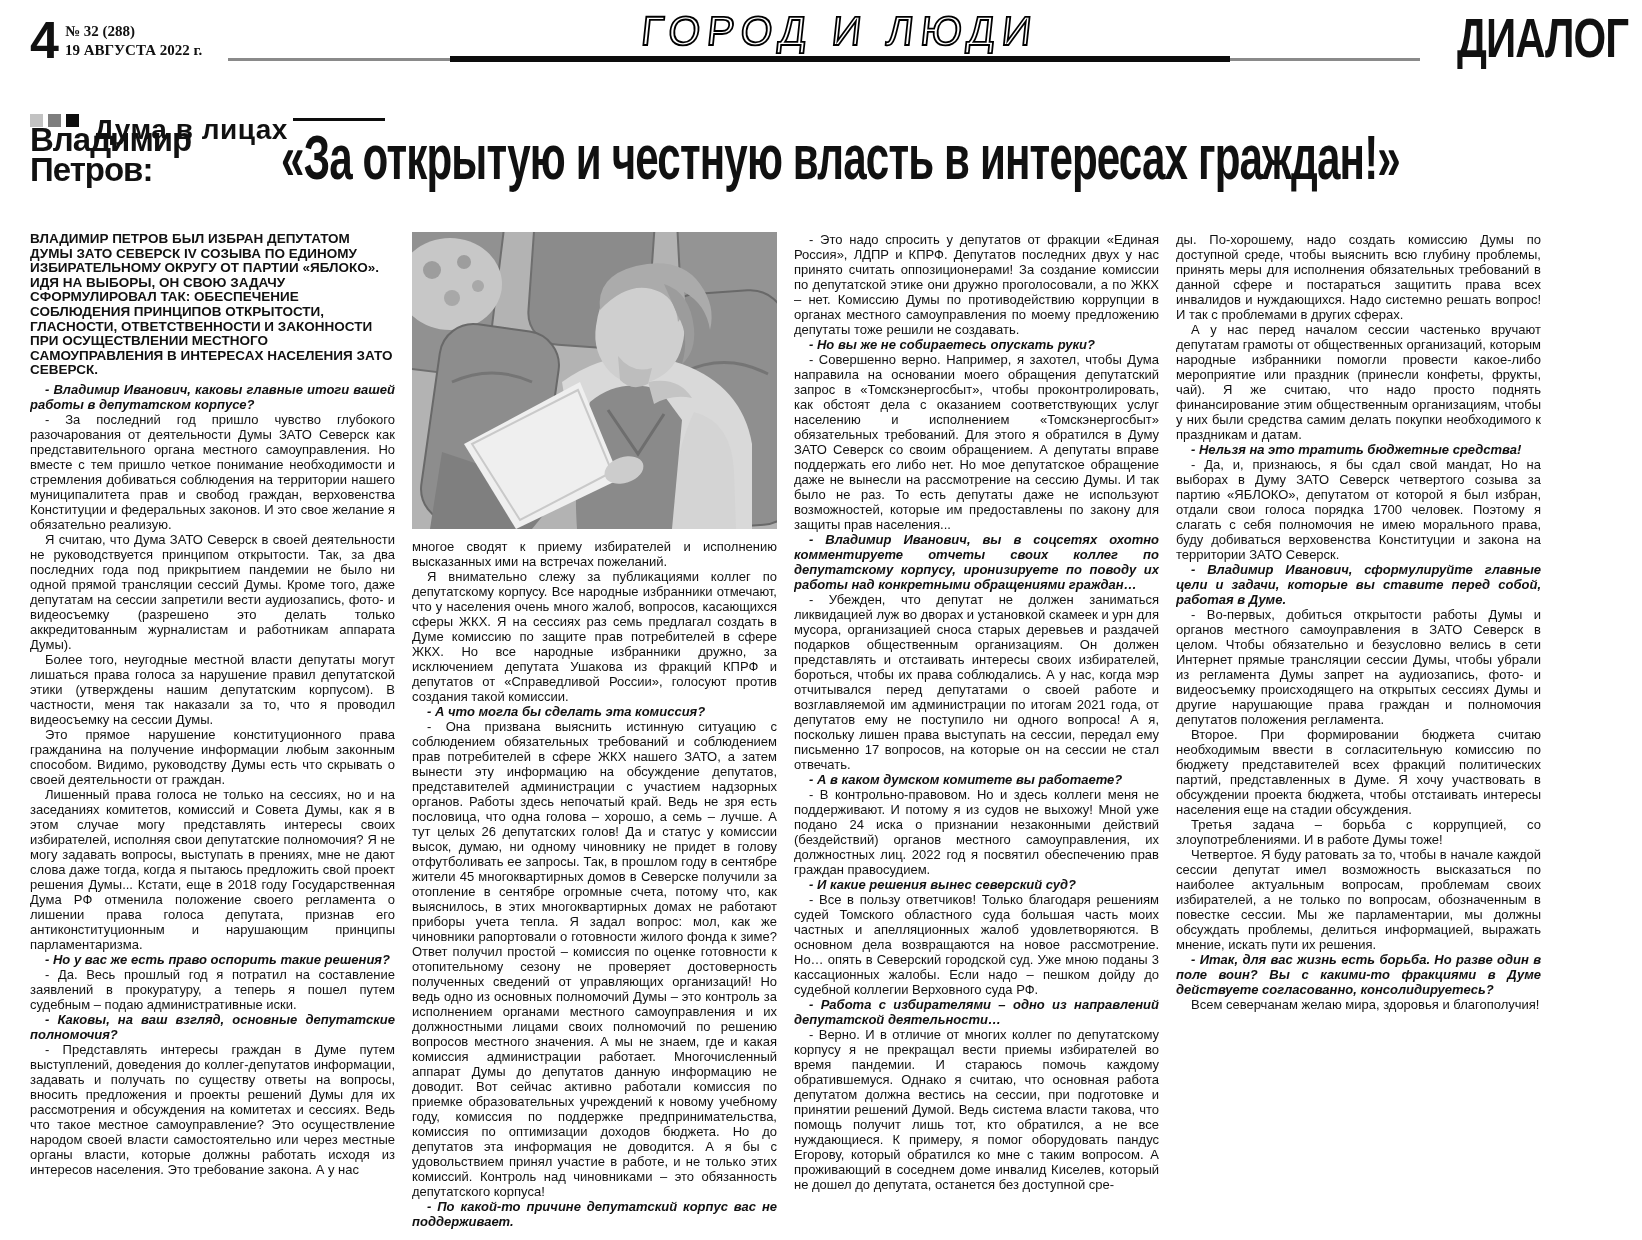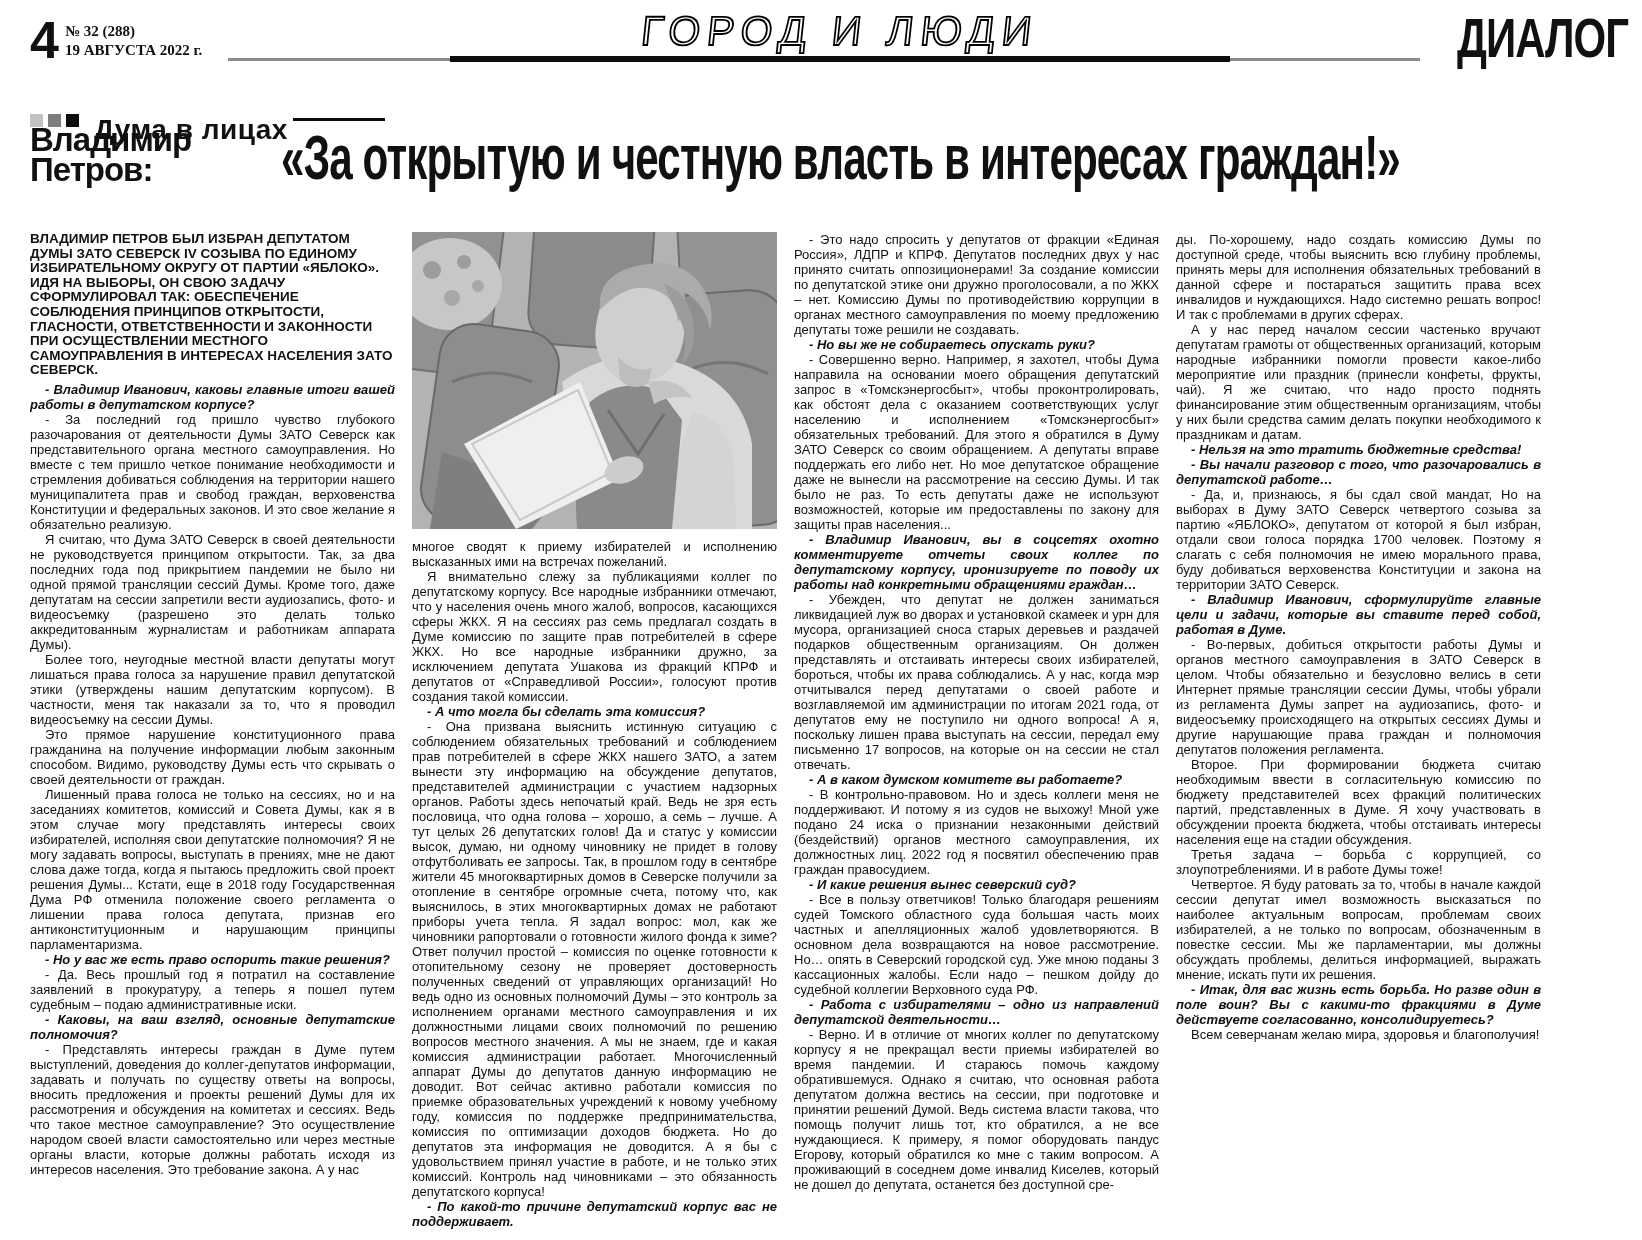--- a/index.html
+++ b/index.html
@@ -176,21 +176,20 @@
           <p class="para q">- Работа с избирателями – одно из направлений депутатской деятельности…</p>
           <p class="para a">- Верно. И в отличие от многих коллег по депутатскому корпусу я не прекращал вести приемы избирателей во время пандемии. И стараюсь помочь каждому обратившемуся. Однако я считаю, что основная работа депутатом должна вестись на сессии, при подготовке и принятии решений Думой. Ведь система власти такова, что помощь получит лишь тот, кто обратился, а не все нуждающиеся. К примеру, я помог оборудовать пандус Егорову, который обратился ко мне с таким вопросом. А проживающий в соседнем доме инвалид Киселев, который не дошел до депутата, останется без доступной сре-</p>
         </div>
     </div>
 
     <div class="col">
       <div>
           <p class="para cont">ды. По-хорошему, надо создать комиссию Думы по доступной среде, чтобы выяснить всю глубину проблемы, принять меры для исполнения обязательных требований в данной сфере и постараться защитить права всех инвалидов и нуждающихся. Надо системно решать вопрос! И так с проблемами в других сферах.</p>
           <p class="para a">А у нас перед началом сессии частенько вручают депутатам грамоты от общественных организаций, которым народные избранники помогли провести какое-либо мероприятие или праздник (принесли конфеты, фрукты, чай). Я же считаю, что надо просто поднять финансирование этим общественным организациям, чтобы у них были средства самим делать покупки необходимого к праздникам и датам.</p>
           <p class="para q">- Нельзя на это тратить бюджетные средства!</p>
-          <p class="para q">- Вы начали разговор с того, что разочаровались в депутатской работе…</p>
           <p class="para a">- Да, и, признаюсь, я бы сдал свой мандат, Но на выборах в Думу ЗАТО Северск четвертого созыва за партию «ЯБЛОКО», депутатом от которой я был избран, отдали свои голоса порядка 1700 человек. Поэтому я слагать с себя полномочия не имею морального права, буду добиваться верховенства Конституции и закона на территории ЗАТО Северск.</p>
           <p class="para q">- Владимир Иванович, сформулируйте главные цели и задачи, которые вы ставите перед собой, работая в Думе.</p>
           <p class="para a">- Во-первых, добиться открытости работы Думы и органов местного самоуправления в ЗАТО Северск в целом. Чтобы обязательно и безусловно велись в сети Интернет прямые трансляции сессии Думы, чтобы убрали из регламента Думы запрет на аудиозапись, фото- и видеосъемку происходящего на открытых сессиях Думы и другие нарушающие права граждан и полномочия депутатов положения регламента.</p>
           <p class="para a">Второе. При формировании бюджета считаю необходимым ввести в согласительную комиссию по бюджету представителей всех фракций политических партий, представленных в Думе. Я хочу участвовать в обсуждении проекта бюджета, чтобы отстаивать интересы населения еще на стадии обсуждения.</p>
           <p class="para a">Третья задача – борьба с коррупцией, со злоупотреблениями. И в работе Думы тоже!</p>
           <p class="para a">Четвертое. Я буду ратовать за то, чтобы в начале каждой сессии депутат имел возможность высказаться по наиболее актуальным вопросам, проблемам своих избирателей, а не только по вопросам, обозначенным в повестке сессии. Мы же парламентарии, мы должны обсуждать проблемы, делиться информацией, выражать мнение, искать пути их решения.</p>
           <p class="para q">- Итак, для вас  жизнь есть борьба. Но разве один в поле воин? Вы с какими-то фракциями в Думе действуете согласованно, консолидируетесь?</p>
           <p class="para a">Всем северчанам желаю мира, здоровья и благополучия!</p>
         </div>
 

